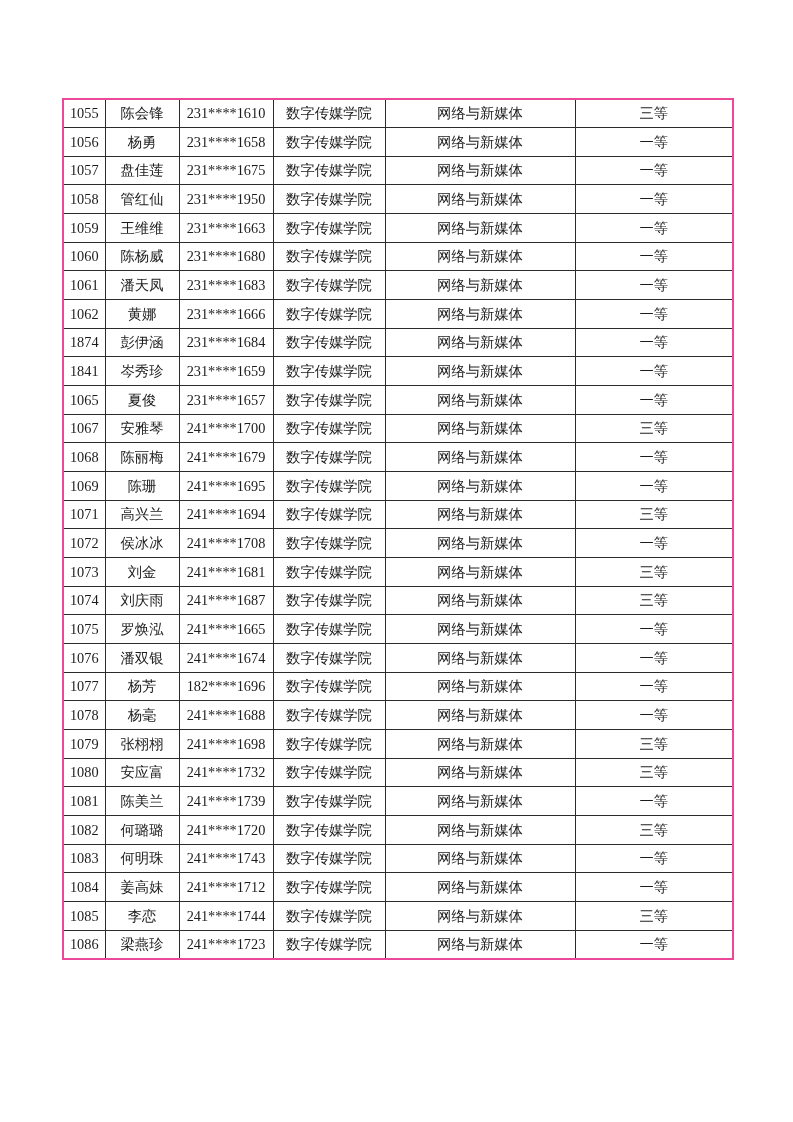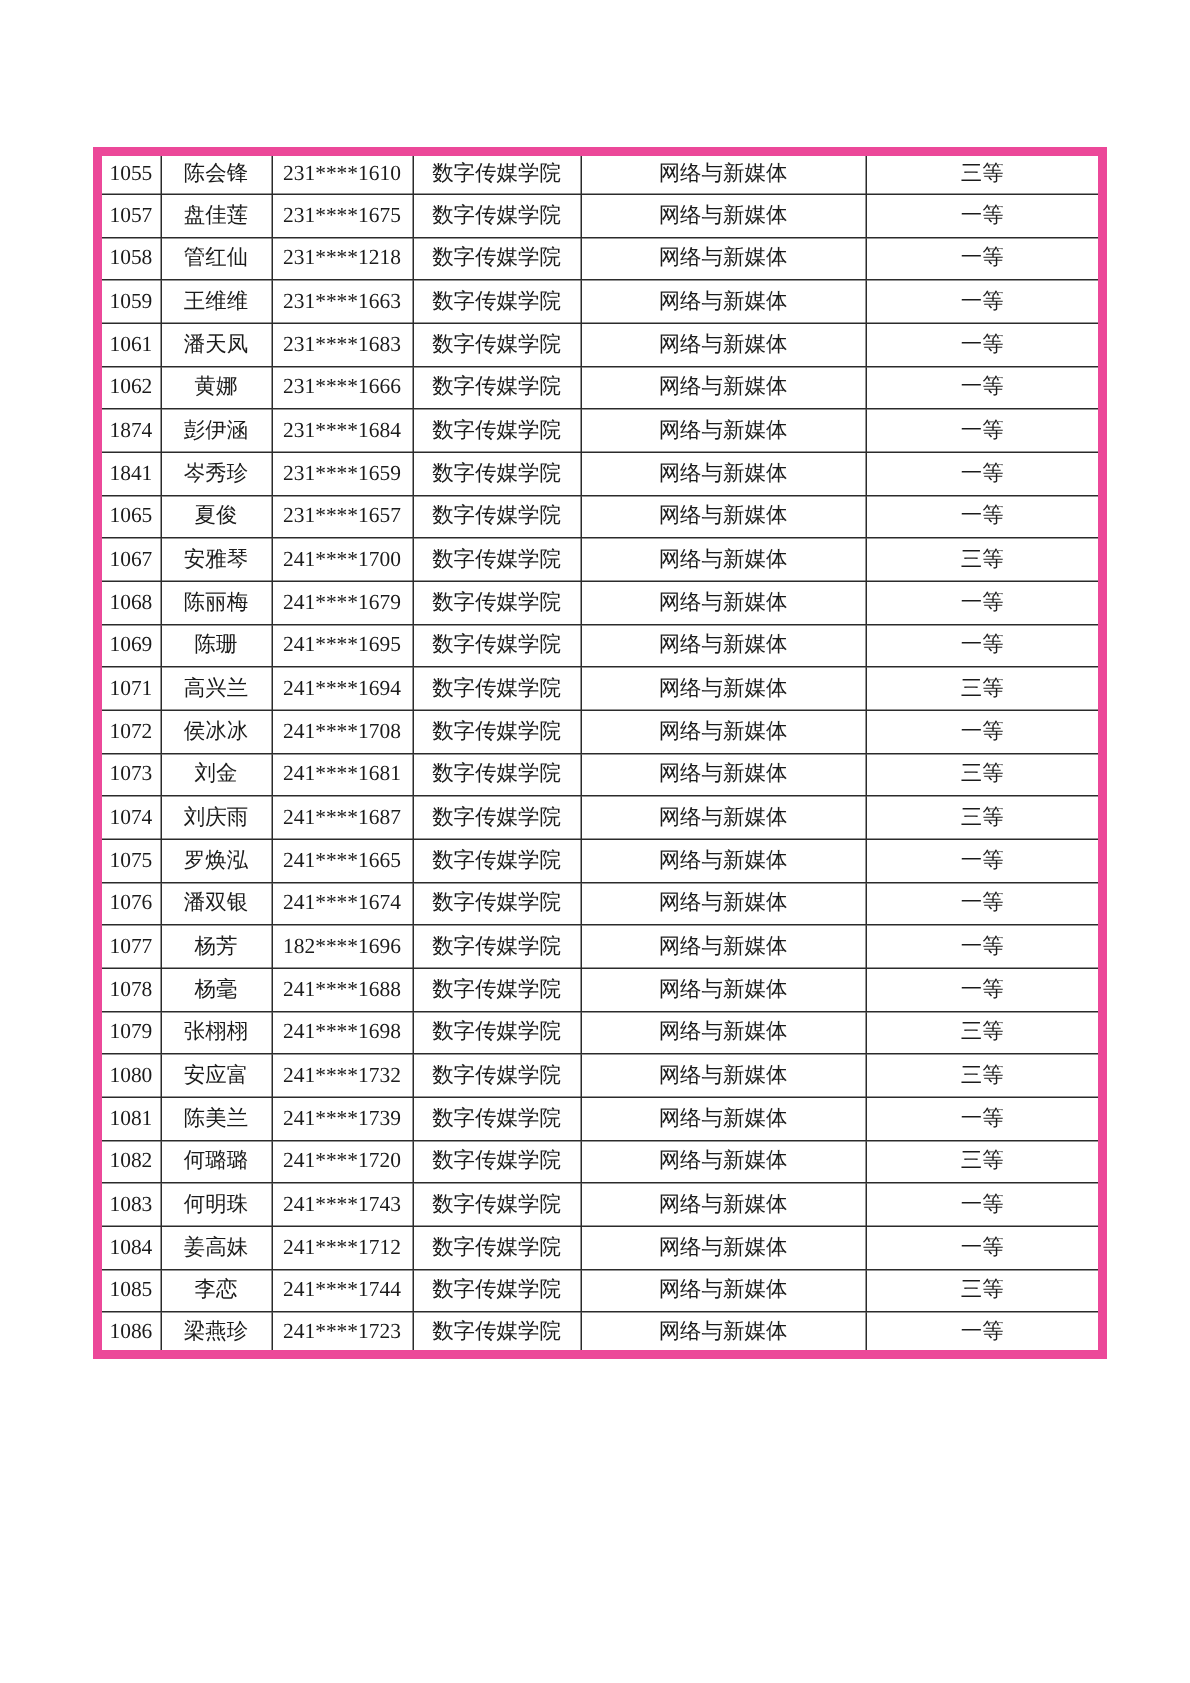--- a/index.html
+++ b/index.html
@@ -18,21 +18,21 @@
   }
   .table-wrap {
     position: absolute;
     left: 62px;
     top: 98px;
   }
   table.award-table {
     border-collapse: collapse;
     table-layout: fixed;
     width: 670px;
-    border: 6px solid #ec4899;
+    border: 2px solid #ec4899;
   }
   table.award-table td {
     border: 1px solid #2b2b2b;
     text-align: center;
     vertical-align: middle;
     font-size: 14.3px;
     line-height: 1;
     color: #1b1b1b;
     padding: 0;
     white-space: nowrap;
@@ -63,39 +63,55 @@
       <tbody>
           <tr>
     <td>1055</td>
     <td>陈会锋</td>
     <td>231****1610</td>
     <td>数字传媒学院</td>
     <td>网络与新媒体</td>
     <td>三等</td>
   </tr>
           <tr>
+    <td>1056</td>
+    <td>杨勇</td>
+    <td>231****1658</td>
+    <td>数字传媒学院</td>
+    <td>网络与新媒体</td>
+    <td>一等</td>
+  </tr>
+          <tr>
     <td>1057</td>
     <td>盘佳莲</td>
     <td>231****1675</td>
     <td>数字传媒学院</td>
     <td>网络与新媒体</td>
     <td>一等</td>
   </tr>
           <tr>
     <td>1058</td>
     <td>管红仙</td>
-    <td>231****1218</td>
+    <td>231****1950</td>
     <td>数字传媒学院</td>
     <td>网络与新媒体</td>
     <td>一等</td>
   </tr>
           <tr>
     <td>1059</td>
     <td>王维维</td>
     <td>231****1663</td>
+    <td>数字传媒学院</td>
+    <td>网络与新媒体</td>
+    <td>一等</td>
+  </tr>
+          <tr>
+    <td>1060</td>
+    <td>陈杨威</td>
+    <td>231****1680</td>
     <td>数字传媒学院</td>
     <td>网络与新媒体</td>
     <td>一等</td>
   </tr>
           <tr>
     <td>1061</td>
     <td>潘天凤</td>
     <td>231****1683</td>
     <td>数字传媒学院</td>
     <td>网络与新媒体</td>

